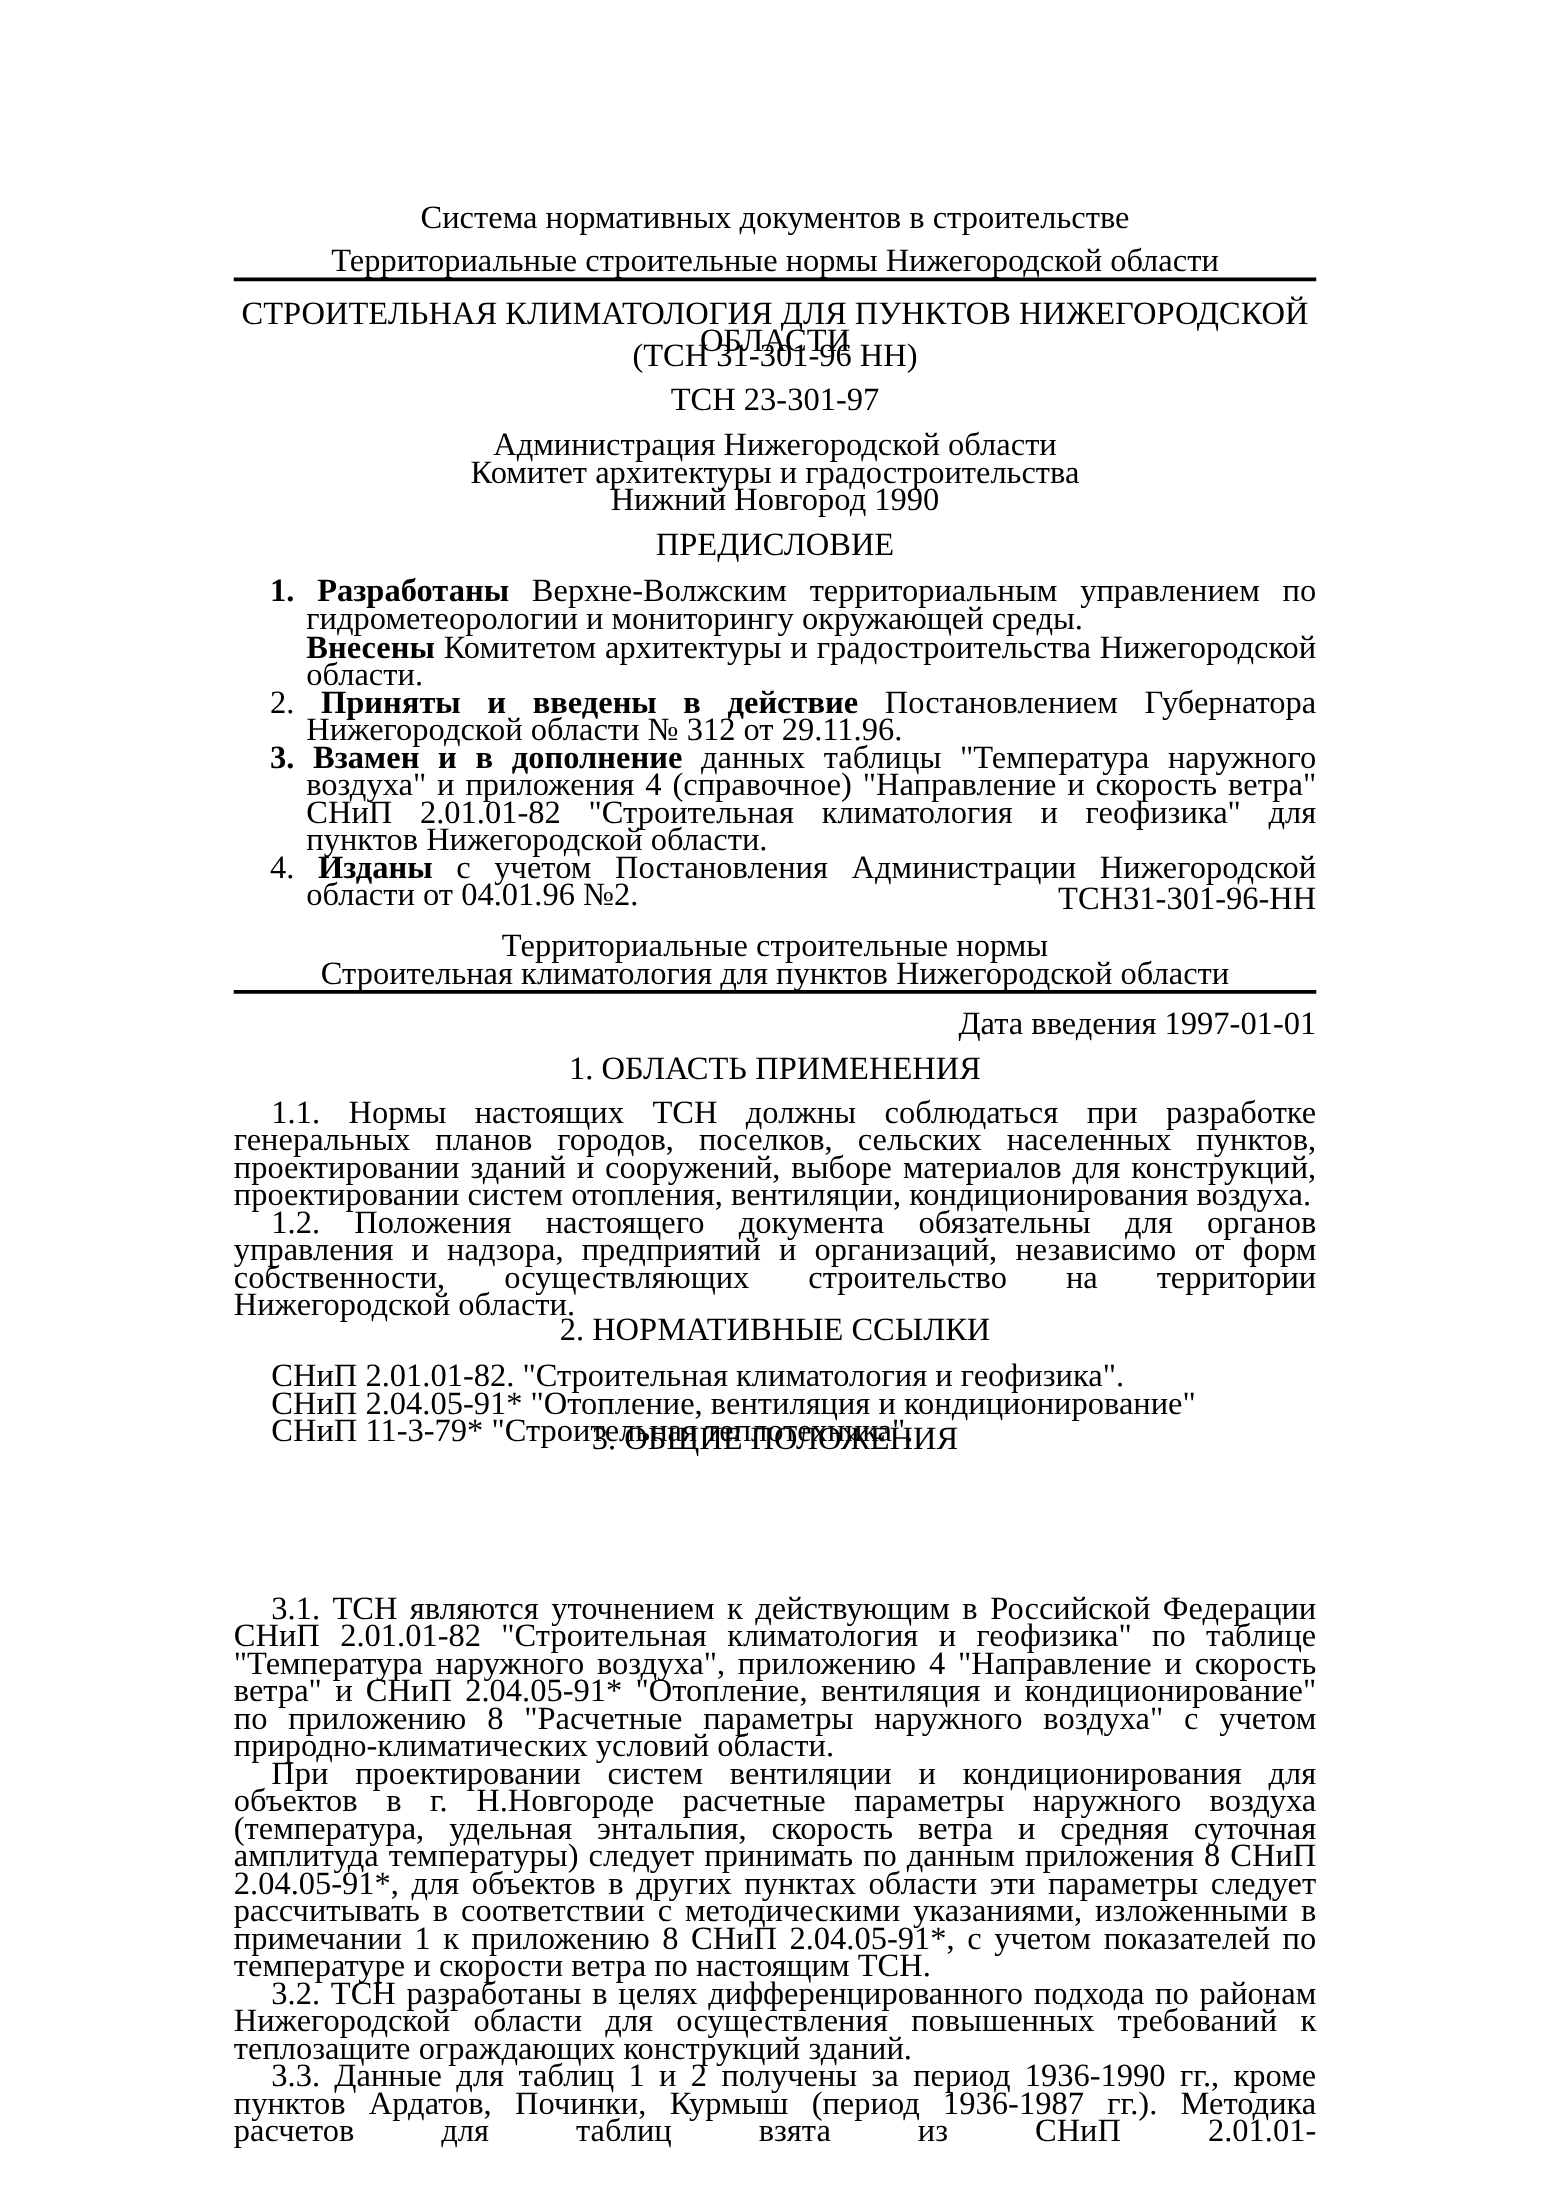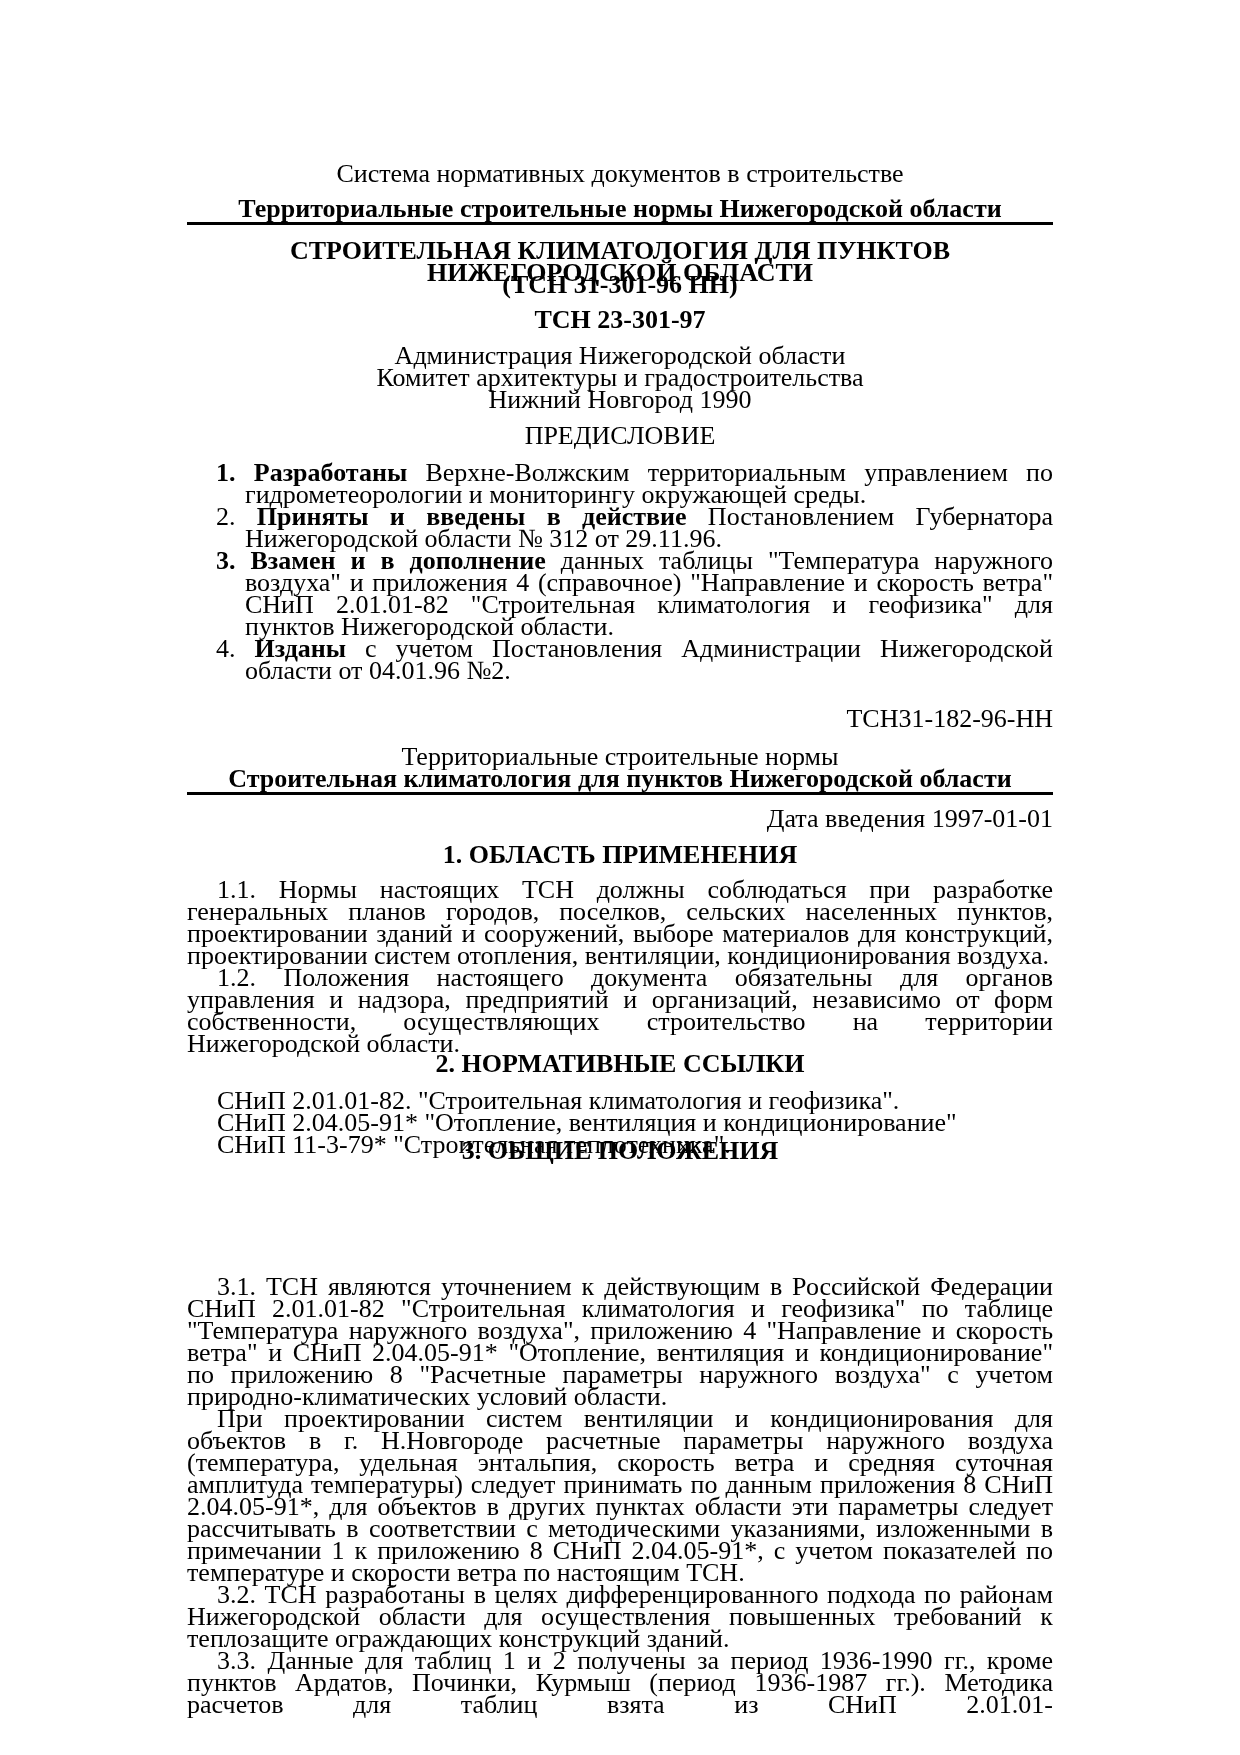--- a/index.html
+++ b/index.html
@@ -1,21 +1,21 @@
 <!DOCTYPE html>
 <html><head>
 <meta charset="utf-8">
 <style>
   html, body { margin: 0; padding: 0; background: #ffffff; }
   body { width: 1240px; height: 1755px; position: relative; overflow: hidden;
          font-family: "Liberation Serif", "DejaVu Serif", serif; color: #000; }
   .page { position: absolute; left: 187px; top: 0; width: 866px; }
   .center { text-align: center; }
   .right { text-align: right; }
-  .bold { font-weight: bold; }
+  .bold { font-weight: normal; }
   .fs { font-size: 26px; line-height: 22px; }
   .rule { height: 3px; background: #000; width: 866px; }
   .justify { text-align: justify; text-align-last: left; }
   .indent { text-indent: 30px; }
   .li { padding-left: 58px; text-indent: -29px; }
   .li2 { padding-left: 58px; }
   p { margin: 0; }
 </style>
 </head>
 <body>
@@ -33,26 +33,27 @@
   <div class="center fs" style="position:absolute; top:345px; width:866px;">
     <p>Администрация Нижегородской области</p>
     <p>Комитет архитектуры и градостроительства</p>
     <p>Нижний Новгород 1990</p>
   </div>
 
   <p class="center fs" style="position:absolute; top:425px; width:866px;">ПРЕДИСЛОВИЕ</p>
 
   <div class="fs justify" style="position:absolute; top:462px; width:866px;">
     <p class="li"><b>1.</b>&nbsp;<b>Разработаны</b><span> Верхне-Волжским территориальным управлением по гидрометеорологии и мониторингу окружающей среды.</span></p>
+    <p class="li2" style="margin-top:1px;"><b>Внесены</b><span> Комитетом архитектуры и градостроительства Нижегородской области.</span></p>
     <p class="li"><span>2.</span>&nbsp;<b>Приняты и введены в действие</b><span> Постановлением Губернатора Нижегородской области № 312 от 29.11.96.</span></p>
     <p class="li"><b>3.</b>&nbsp;<b>Взамен и в дополнение</b><span> данных таблицы "Температура наружного воздуха" и приложения 4 (справочное) "Направление и скорость ветра" СНиП 2.01.01-82 "Строительная климатология и геофизика" для пунктов Нижегородской области.</span></p>
     <p class="li"><span>4.</span>&nbsp;<b>Изданы</b><span> с учетом Постановления Администрации Нижегородской области от 04.01.96 №2.</span></p>
   </div>
 
-  <p class="right fs" style="position:absolute; top:708px; width:866px;">ТСН31-182-96-НН</p>
+  <p class="right fs" style="position:absolute; top:708px; width:866px;">ТСН31-301-96-НН</p>
 
   <p class="center fs" style="position:absolute; top:746px; width:866px;">Территориальные строительные нормы</p>
   <p class="center fs bold" style="position:absolute; top:768px; width:866px;">Строительная климатология для пунктов Нижегородской области</p>
   <div class="rule" style="position:absolute; top:792px;"></div>
 
   <p class="right fs" style="position:absolute; top:808px; width:866px;">Дата введения 1997-01-01</p>
 
   <p class="center fs bold" style="position:absolute; top:844px; width:866px;">1. ОБЛАСТЬ ПРИМЕНЕНИЯ</p>
   <div class="fs justify" style="position:absolute; top:879px; width:866px;">
     <p class="indent">1.1. Нормы настоящих ТСН должны соблюдаться при разработке генеральных планов городов, поселков, сельских населенных пунктов, проектировании зданий и сооружений, выборе материалов для конструкций, проектировании систем отопления, вентиляции, кондиционирования воздуха.</p>

